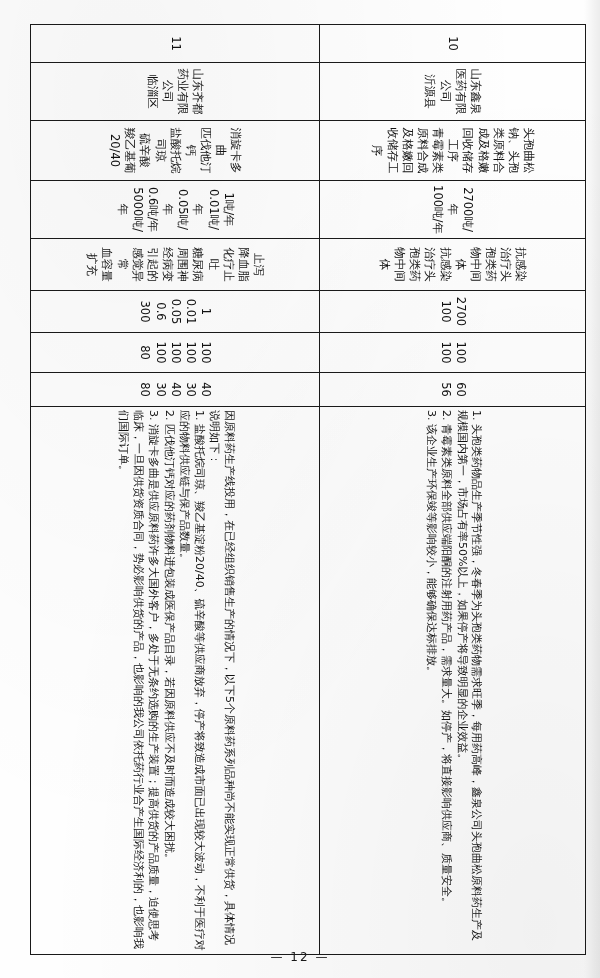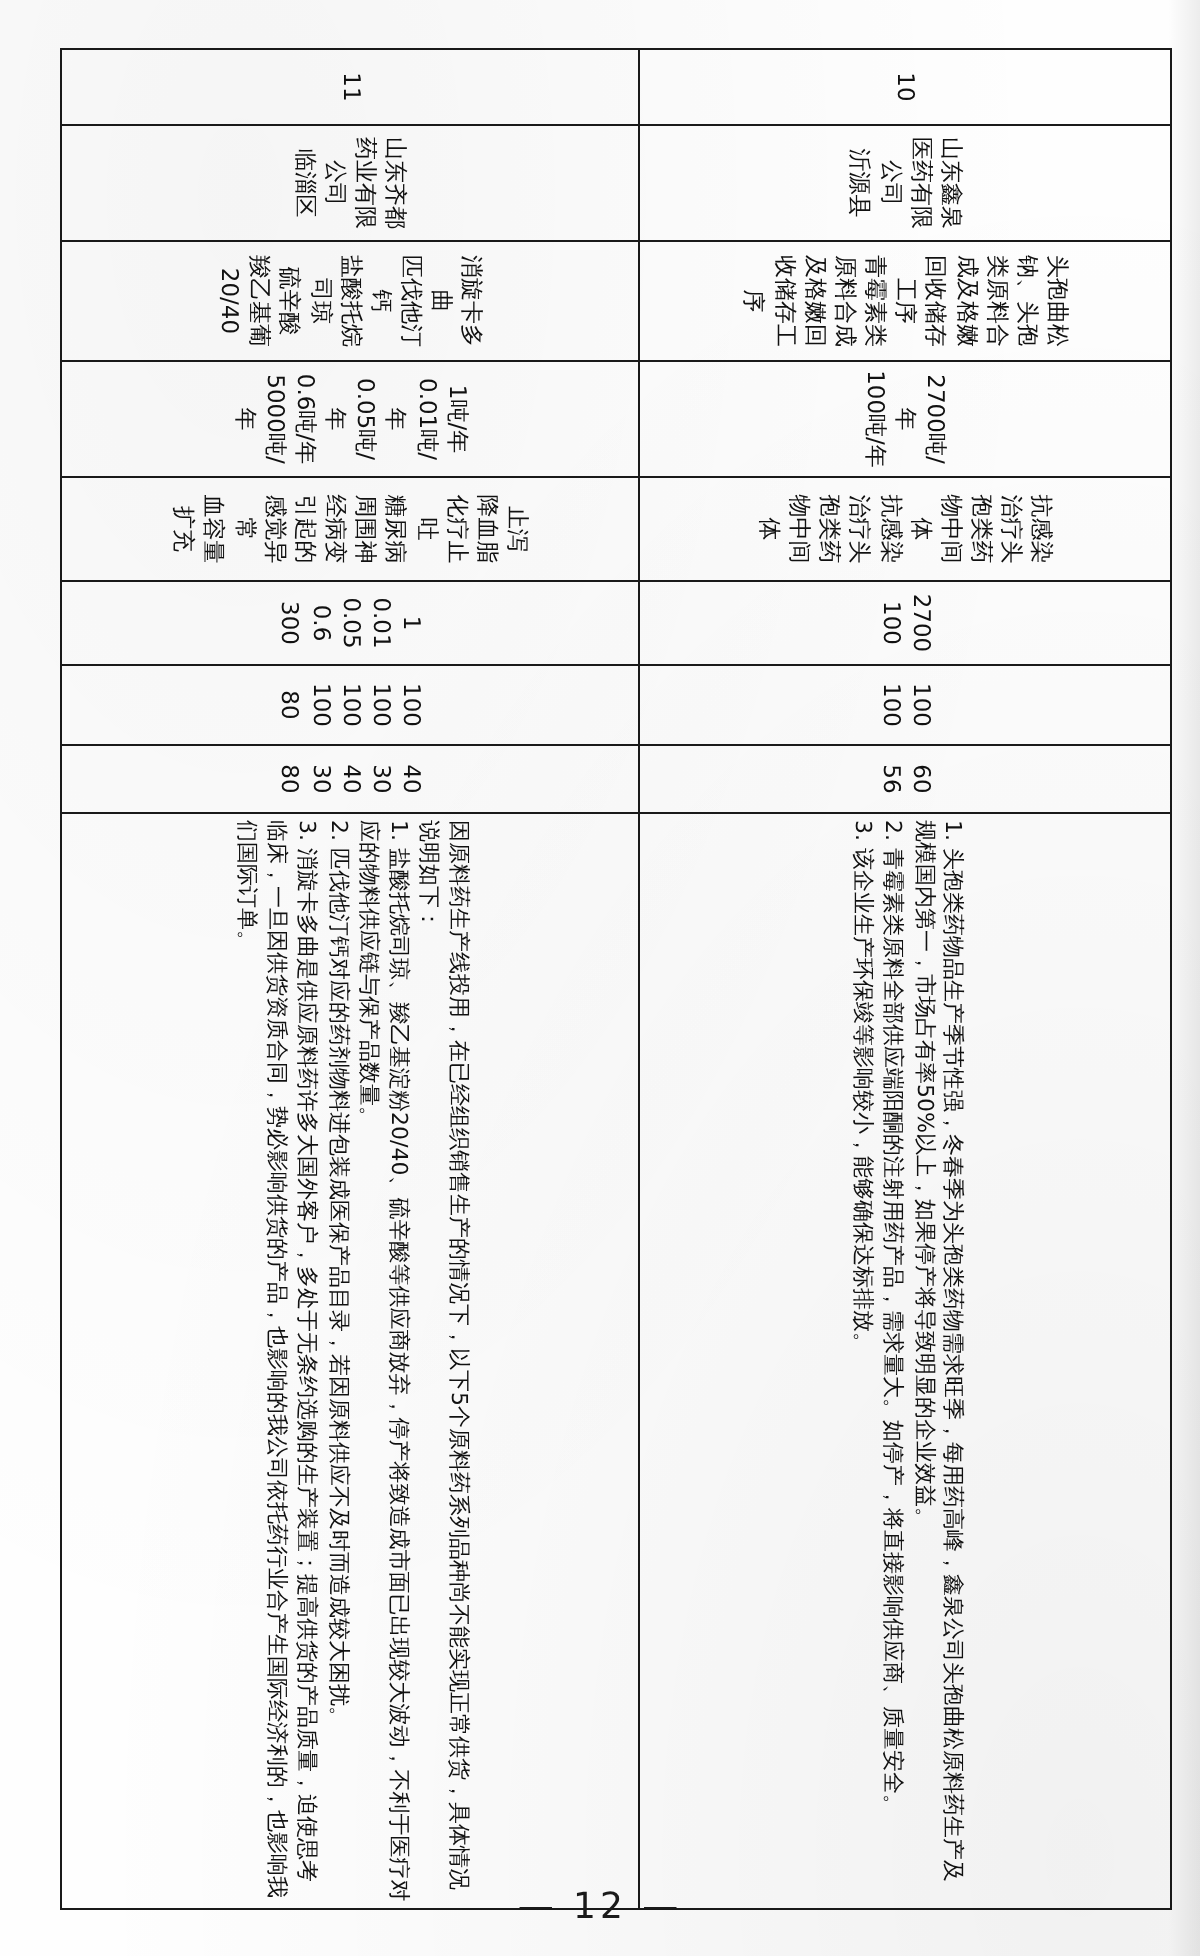--- a/index.html
+++ b/index.html
@@ -76,21 +76,21 @@
     padding: 3px 5px;
   }
   .note p { margin: 0 0 1px 0; }
 
   .folio {
     position: absolute;
     left: 0;
     right: 0;
     bottom: 14px;
     text-align: center;
-    font-size: 18px;
+    font-size: 12px;
     letter-spacing: 2px;
     color: #1a1a1a;
     z-index: 6;
   }
   .edge-shadow {
     position: absolute;
     top: 0; bottom: 0; right: 0;
     width: 16px;
     background: linear-gradient(to right, rgba(0,0,0,0), rgba(0,0,0,0.07));
     z-index: 4;

